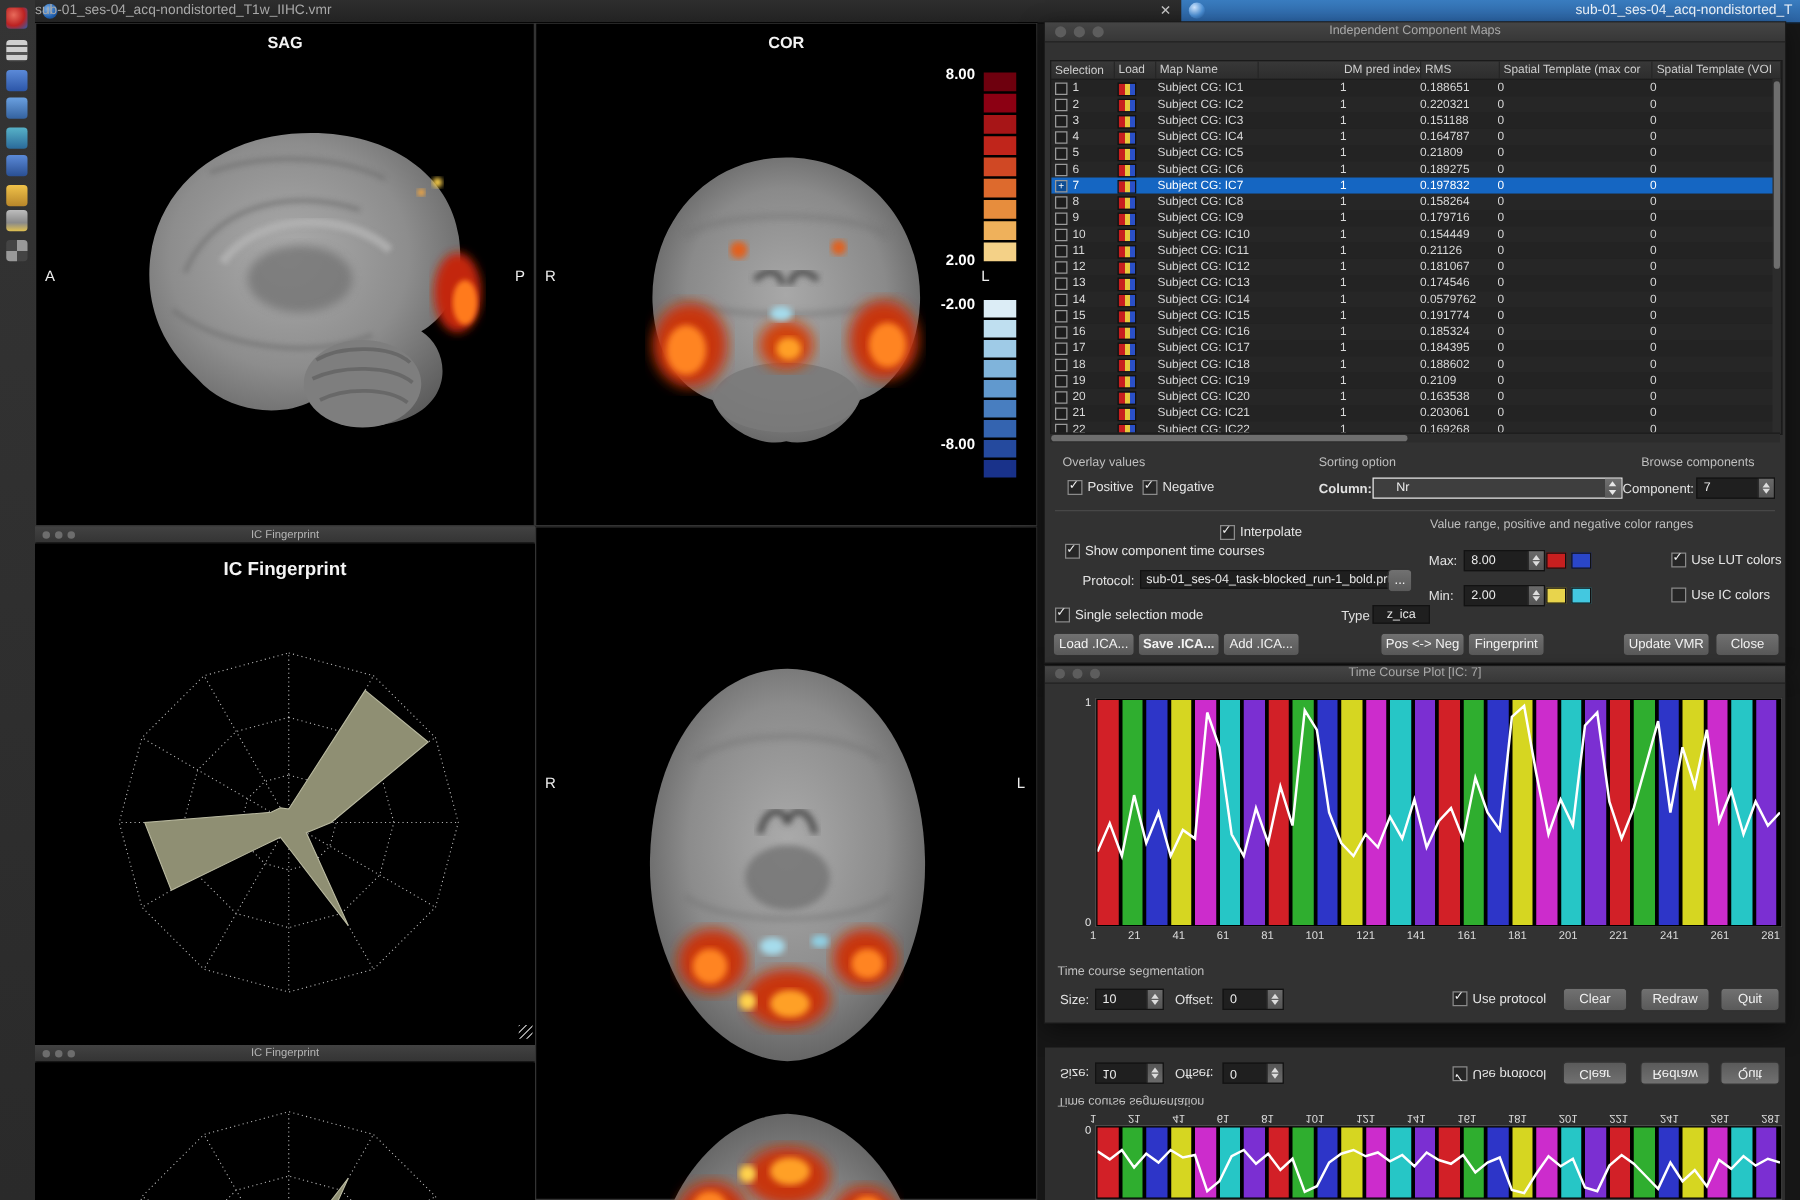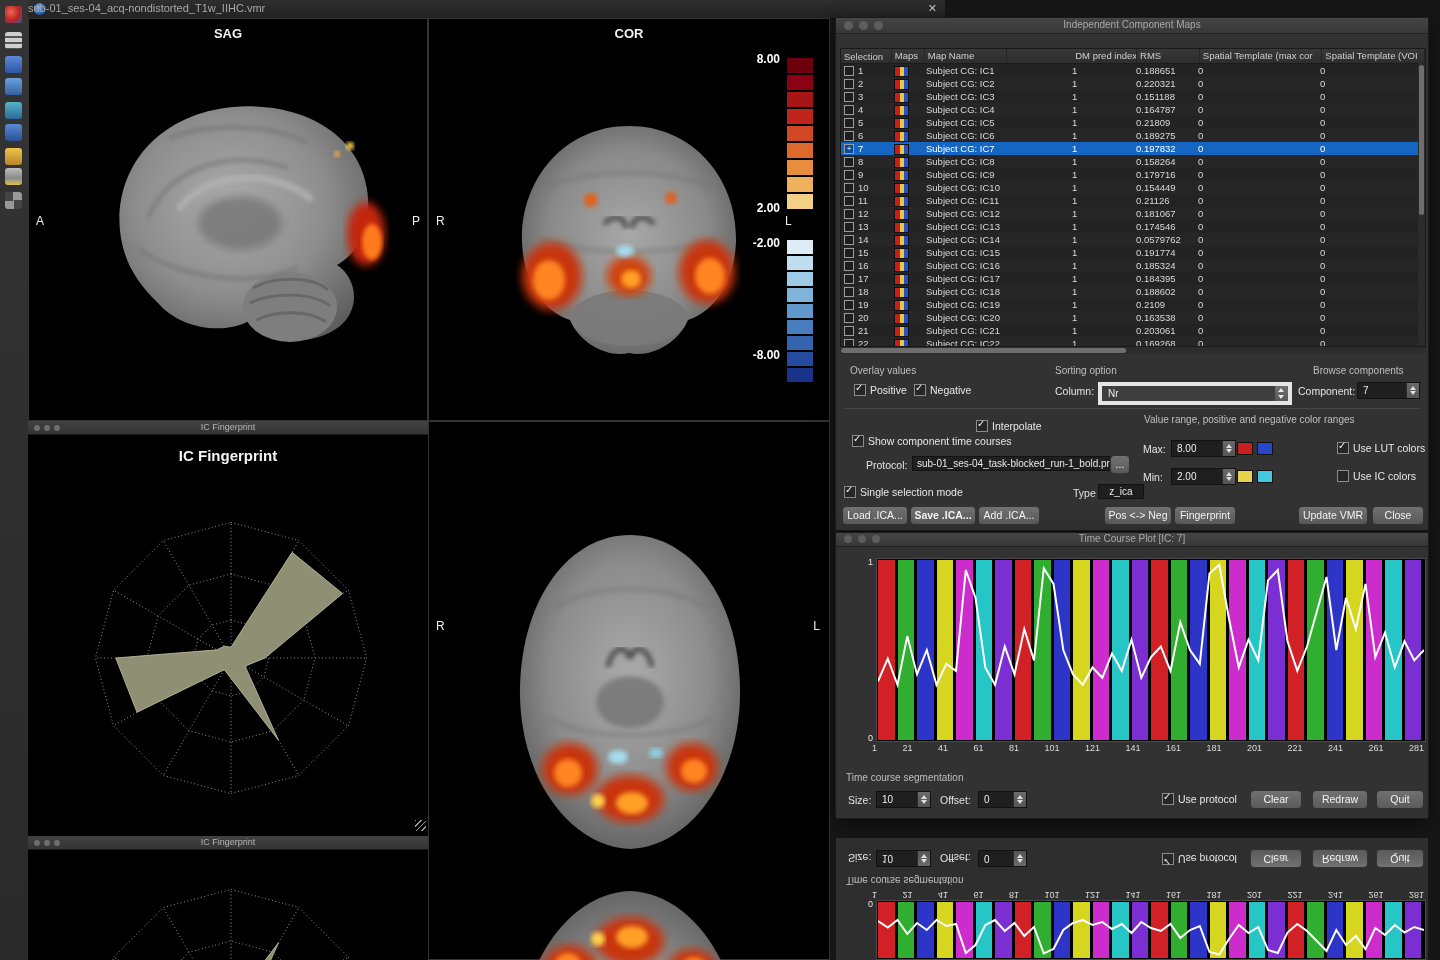--- a/index.html
+++ b/index.html
@@ -85,21 +85,21 @@
   .chkrow{position:absolute;display:flex;align-items:center;gap:4px;font-size:10.5px;color:#e6e6e6;}
   .chk{width:10px;height:10px;border:1px solid #8b8b8b;background:#262626;position:relative;flex:none;}
   .chk.on:after{content:"✓";position:absolute;left:0;top:-3px;font-size:10px;color:#f2f2f2;}
   .field{position:absolute;background:#1f1f1f;border:1px solid #121212;color:#e8e8e8;font-size:10px;
     padding:1px 4px;white-space:nowrap;overflow:hidden;}
   .spin{position:absolute;background:#1f1f1f;border:1px solid #121212;color:#ececec;font-size:10px;height:15px;line-height:15px;padding-left:5px;}
   .spin .ar{position:absolute;right:0;top:0;bottom:0;width:12px;background:linear-gradient(#6a6a6a,#555);border-left:1px solid #2a2a2a;}
   .spin .ar:before,.spin .ar:after{content:"";position:absolute;left:3px;border-left:3px solid transparent;border-right:3px solid transparent;}
   .spin .ar:before{top:3px;border-bottom:4px solid #ddd;}
   .spin .ar:after{bottom:3px;border-top:4px solid #ddd;}
-  .dd{position:absolute;background:#3e3e3e;border:4px solid #e5e5e5;color:#ececec;font-size:10px;height:15px;line-height:15px;padding-left:6px;}
+  .dd{position:absolute;background:#3e3e3e;border:1px solid #e5e5e5;color:#ececec;font-size:10px;height:15px;line-height:15px;padding-left:18px;}
   .dd .ar{position:absolute;right:0;top:0;bottom:0;width:13px;background:linear-gradient(#707070,#575757);}
   .dd .ar:before,.dd .ar:after{content:"";position:absolute;left:3px;border-left:3px solid transparent;border-right:3px solid transparent;}
   .dd .ar:before{top:2px;border-bottom:4px solid #e6e6e6;}
   .dd .ar:after{bottom:2px;border-top:4px solid #e6e6e6;}
   .btn{position:absolute;height:17px;line-height:16px;text-align:center;font-size:10.5px;color:#f3f3f3;
     background:linear-gradient(#717171,#5a5a5a);border:1px solid #333;border-radius:4px;}
   .swatch{position:absolute;width:14px;height:11px;border:1px solid #111;}
   .divider{position:absolute;height:1px;background:#474747;}
 
   
@@ -127,20 +127,24 @@
     <div class="ticon" style="top:168px;background:linear-gradient(#bdbdbd,#8a8a8a 60%,#e0c050);"></div>
     <div class="ticon" style="top:192px;background:conic-gradient(#999 0 25%,#444 0 50%,#999 0 75%,#444 0);"></div>
   </div>
 
   <div class="abs vmr-tb">
     <span class="mini"></span>
     <span class="t">sub-01_ses-04_acq-nondistorted_T1w_IIHC.vmr</span>
     <span class="x">✕</span>
   </div>
 
+  <div class="abs blue-tb">
+    <span class="mini"></span>
+    <span class="t">sub-01_ses-04_acq-nondistorted_T</span>
+  </div>
 
   <div class="abs vmr">
 
     <div class="quad" style="left:0;top:0;width:400px;height:403px;">
       <svg width="400" height="403" viewBox="0 0 400 403">
         <defs>
           <radialGradient id="gSag" cx="45%" cy="42%" r="70%">
             <stop offset="0%" stop-color="#ababab"></stop>
               <stop offset="55%" stop-color="#8d8d8d"></stop>
               <stop offset="100%" stop-color="#585858"></stop>
@@ -344,21 +348,21 @@
           <i></i>
           <i></i>
           <i></i>
         </span>
       <span class="wt">Independent Component Maps</span>
     </div>
 
     <div class="tbl" style="left:4px;top:30px;width:584px;height:298px;">
       <div class="thead">
         <span class="c-sel">Selection</span>
-        <span class="c-col">Maps</span>
+        <span class="c-col">Load</span>
         <span class="c-name">Map Name</span>
         <span class="c-dmx">DM pred max</span>
         <span class="c-dmi">DM pred index</span>
         <span class="c-rms">RMS</span>
         <span class="c-st1">Spatial Template (max cor</span>
         <span class="c-st2">Spatial Template (VOI</span>
       </div>
       <div>
           <div class="trow">
             <span class="cell c-sel">
@@ -664,21 +668,21 @@
         <span>Positive</span>
     </div>
     <div class="chkrow" style="left:78px;top:366px;">
       <span class="chk on"></span>
         <span>Negative</span>
     </div>
     <div class="chkrow" style="left:140px;top:366px;margin-top:36px;">
       <span class="chk on"></span>
         <span>Interpolate</span>
     </div>
-    <div class="lbl" style="left:219px;top:367px;">Column:</div>
+    <div class="lbl" style="left:219px;top:367px;font-weight:bold;">Column:</div>
     <div class="dd" style="left:262px;top:364px;width:180px;">
       <span>Nr</span><span class="ar"></span>
     </div>
     <div class="lbl" style="left:462px;top:367px;">Component:</div>
     <div class="spin" style="left:521px;top:364px;width:56px;">
       <span>7</span><span class="ar"></span>
     </div>
 
     <div class="divider" style="left:8px;right:8px;top:390px;width:576px;"></div>
     <div class="glabel" style="left:308px;top:396px;">Value range, positive and negative color ranges</div>

